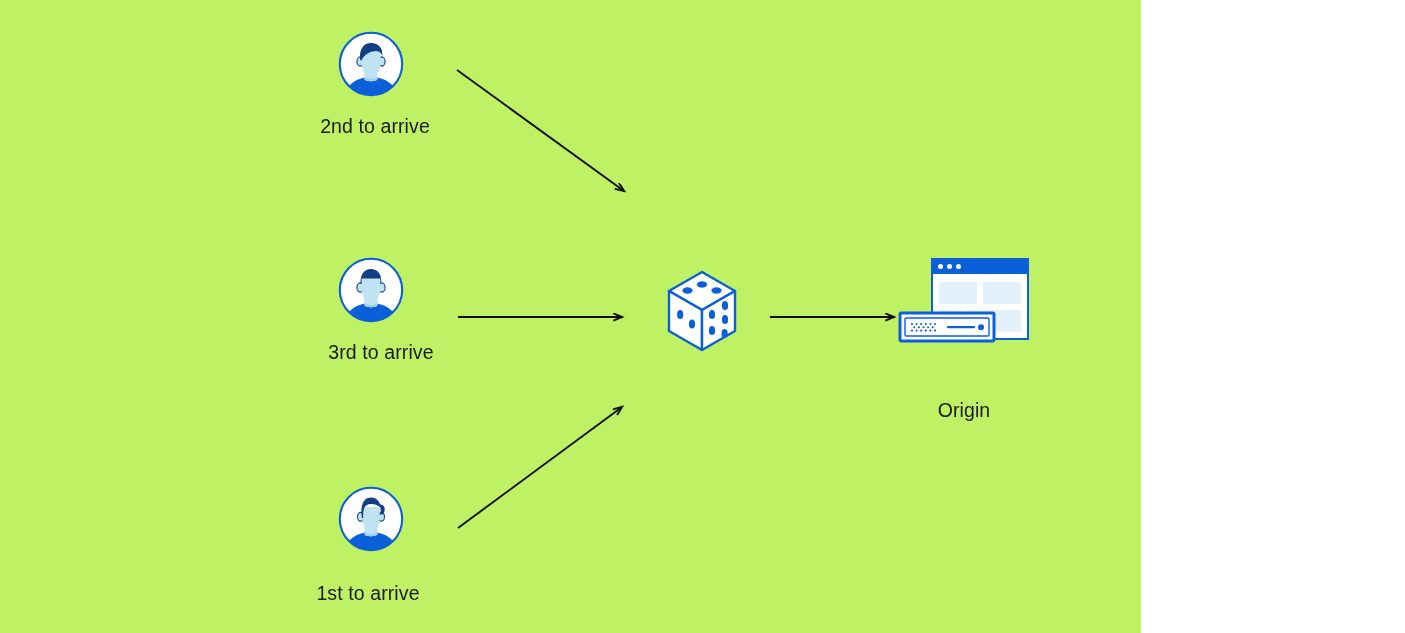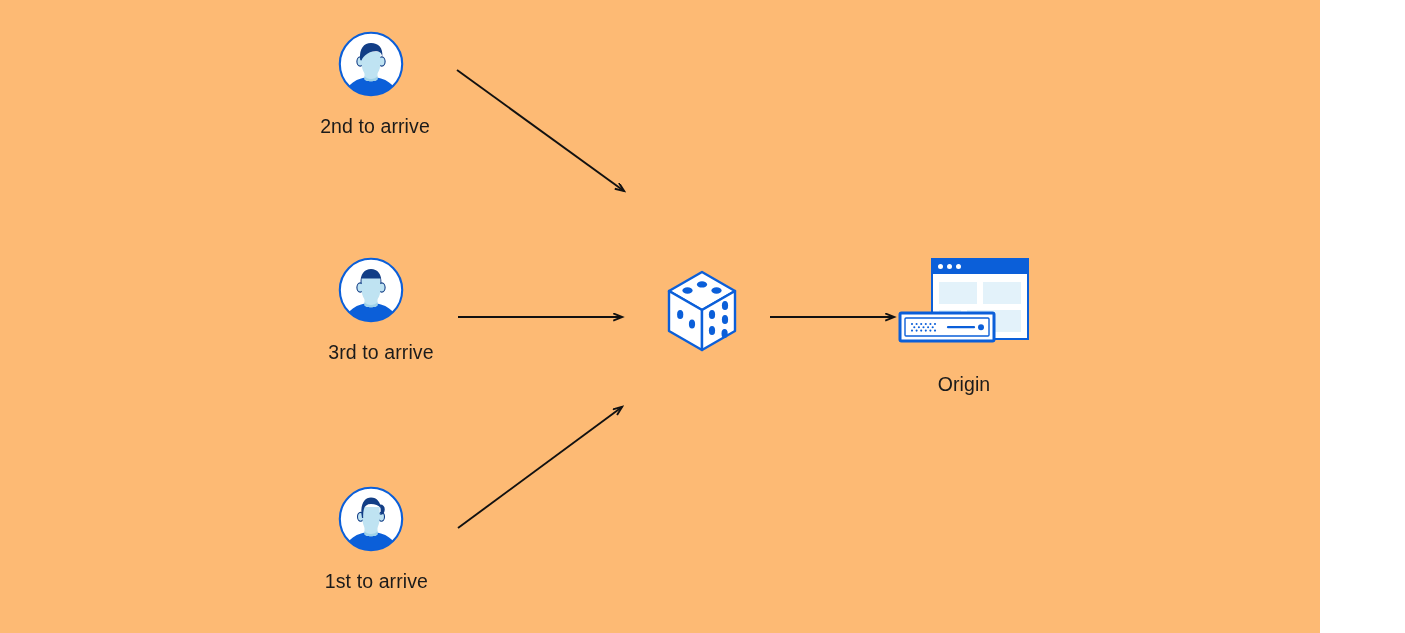--- a/index.html
+++ b/index.html
@@ -5,23 +5,23 @@
   html, body {
     margin: 0;
     padding: 0;
     background: #ffffff;
   }
   body {
     font-family: "Liberation Sans", sans-serif;
   }
   #canvas {
     position: relative;
-    width: 1320px;
+    width: 1141px;
     height: 633px;
-    background: #fdba74;
+    background: #bef264;
     overflow: hidden;
   }
   .node {
     position: absolute;
   }
   .node-label {
     position: absolute;
     font-family: "Liberation Sans", sans-serif;
     font-size: 19.5px;
     color: #1b1b1b;
@@ -138,21 +138,21 @@
         <path d="M 25.4 22 L 42.6 22 L 42.6 33 C 42.6 41.5 38.8 46.4 34 46.4 C 29.2 46.4 25.4 41.5 25.4 33 Z" fill="#BFE3F2"></path>
 
         <path d="M 25.0 33.0 C 22.6 20.0 27.0 12.4 34.0 12.4 C 40.0 12.4 43.6 17.2 43.8 23.2
                  C 41.6 20.4 38.0 19.0 34.0 19.0 C 30.0 19.0 27.6 21.0 26.8 24.4
                  C 26.2 27.0 26.0 30.0 26.2 33.0 Z" fill="#123E86"></path>
         <path d="M 42.4 19.6 C 46.6 19.0 48.6 22.6 47.4 26.4 C 46.6 29.0 44.6 30.2 43.0 29.4
                  C 44.2 26.4 43.8 22.4 42.4 19.6 Z" fill="#123E86"></path>
       </g>
     </svg>
   </div>
-  <div class="node-label" style="left:308px; top:570px; width:120px;text-align:right;">1st to arrive</div>
+  <div class="node-label" style="left:308px; top:582px; width:120px;">1st to arrive</div>
 
   <div class="dice-wrap" style="left:660px; top:266px;">
     <svg width="84" height="92" viewBox="0 0 84 92">
       <g stroke="#0B5FD9" stroke-width="2.4" stroke-linejoin="round" fill="#ffffff">
 
         <path d="M 42 6 L 75 25 L 42 44 L 9 25 Z"></path>
 
         <path d="M 9 25 L 42 44 L 42 84 L 9 65 Z"></path>
 
         <path d="M 75 25 L 75 65 L 42 84 L 42 44 Z"></path>
@@ -216,15 +216,15 @@
           <circle cx="25.2" cy="75.6" r="1.05"></circle>
             <circle cx="29.8" cy="75.6" r="1.05"></circle>
           <circle cx="34.4" cy="75.6" r="1.05"></circle>
             <circle cx="39" cy="75.6" r="1.05"></circle>
         </g>
         <line x1="52" y1="72.2" x2="78" y2="72.2" stroke="#0B5FD9" stroke-width="2.2" stroke-linecap="round"></line>
         <circle cx="85" cy="72.2" r="3" fill="#0B5FD9"></circle>
       </g>
     </svg>
   </div>
-  <div class="node-label" style="left:904px; top:373px; width:120px;">Origin</div>
+  <div class="node-label" style="left:904px; top:399px; width:120px;">Origin</div>
 
 </div>
 
 </body></html>

